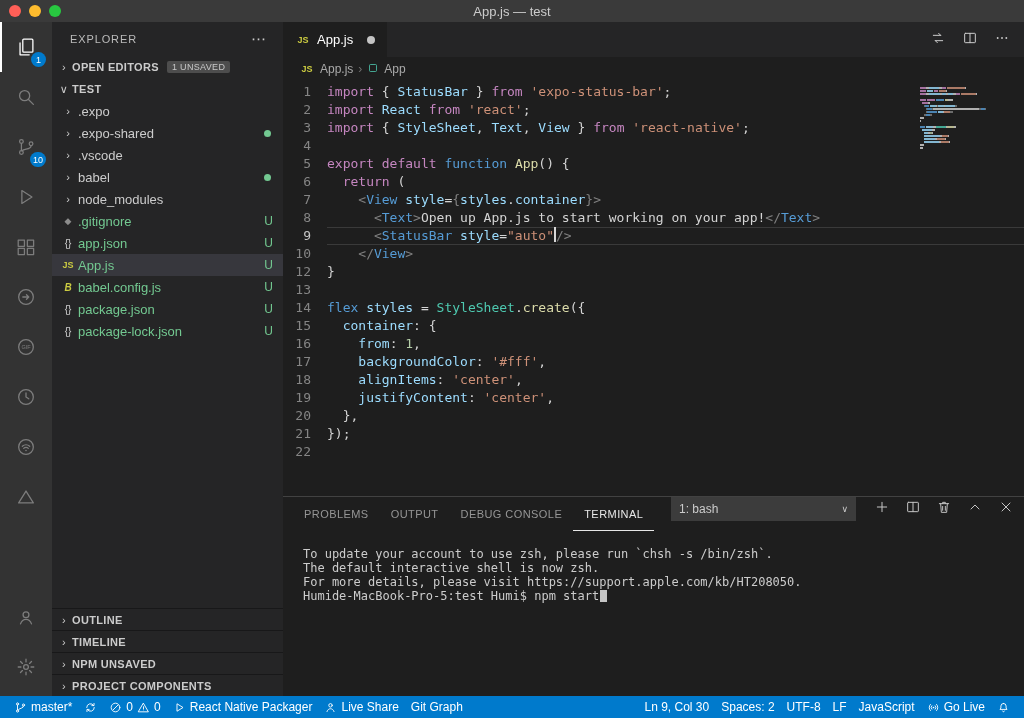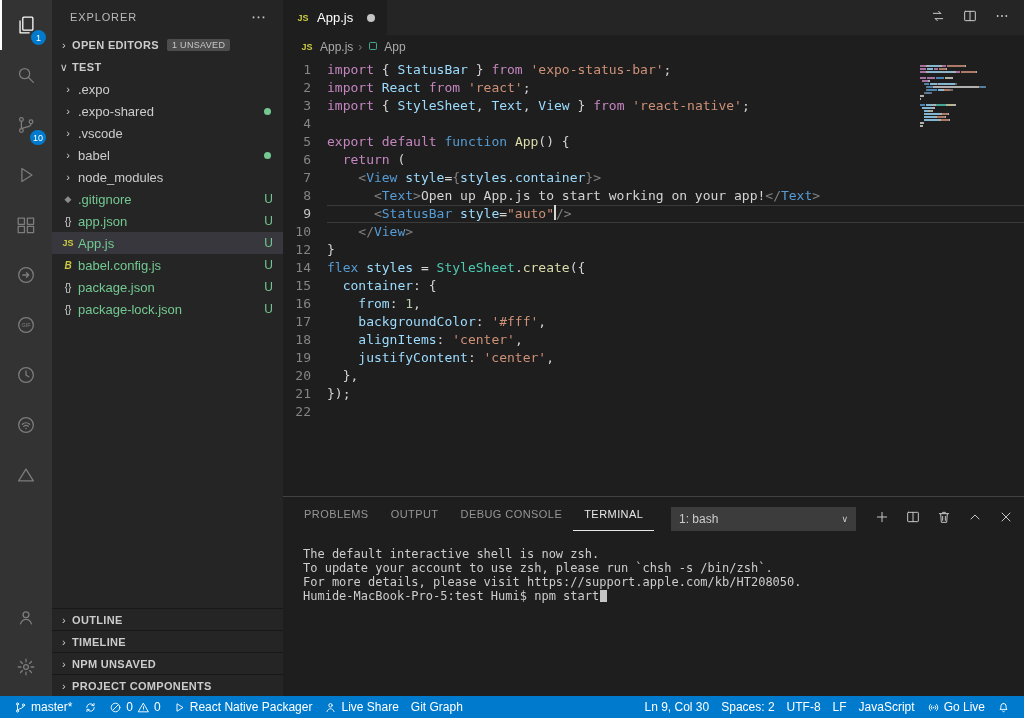--- a/index.html
+++ b/index.html
@@ -66,21 +66,21 @@
   .cl.current .lc{box-shadow:inset 0 1px 0 #3a3a3a, inset 0 -1px 0 #3a3a3a;}
   .tk-k{color:#c586c0}.tk-b{color:#569cd6}.tk-v{color:#9cdcfe}.tk-s{color:#ce9178}
   .tk-n{color:#b5cea8}.tk-f{color:#dcdcaa}.tk-p{color:#d4d4d4}.tk-g{color:#808080}.tk-t{color:#4ec9b0}
   .cursor{display:inline-block;width:2px;height:15px;background:#d7d7d7;vertical-align:-2px;}
   .minimap{position:absolute;top:6px;right:12px;width:92px;cursor:pointer;}
   .mm-line{height:3px;white-space:nowrap;overflow:hidden;}
   .mm-line span{display:inline-block;height:2px;vertical-align:top;opacity:.8;}
 
   
   .panel{height:200px;flex:none;border-top:1px solid #424242;display:flex;flex-direction:column;background:#1e1e1e;}
-  .panel-header{height:34px;flex:none;display:flex;align-items:flex-end;padding:0 10px 0 10px;}
+  .panel-header{height:34px;flex:none;display:flex;align-items:flex-start;padding:0 10px 0 10px;}
   .panel-tabs{display:flex;height:100%;}
   .panel-tab{padding:0 11px;font-size:11px;letter-spacing:.04em;color:#969696;cursor:pointer;display:flex;align-items:center;border-bottom:1px solid transparent;}
   .panel-tab.active{color:#e7e7e7;border-bottom-color:#e7e7e7;}
   .panel-right{margin-left:auto;display:flex;align-items:center;}
   .shell-select{width:185px;height:24px;background:#3c3c3c;color:#cccccc;font-size:12px;display:flex;align-items:center;padding:0 8px;cursor:pointer;}
   .shell-select .ss-label{flex:1;}
   .chev-down{font-size:9px;color:#cccccc;}
   .panel-actions{display:flex;align-items:center;gap:15px;margin-left:18px;color:#c5c5c5;}
   .terminal{flex:1;padding:16px 0 0 20px;font-family:"DejaVu Sans Mono",monospace;font-size:12px;line-height:14px;color:#cccccc;overflow:hidden;cursor:text;}
   .t-cursor{display:inline-block;width:7px;height:12px;background:#c5c5c5;vertical-align:-2px;margin-left:1px;}
@@ -89,20 +89,28 @@
   .statusbar{height:22px;flex:none;background:#007acc;color:#ffffff;display:flex;align-items:center;font-size:12px;padding:0 8px;justify-content:space-between;}
   .sb-left,.sb-right{display:flex;align-items:center;height:100%;justify-content:center;}
   .sbi{display:flex;align-items:center;gap:4px;padding:0 6px;height:100%;cursor:pointer;white-space:nowrap;}
   .sb-ic{width:13px;height:13px;stroke:currentColor;fill:none;stroke-width:1.7;stroke-linecap:round;stroke-linejoin:round;}
 </style>
 </head>
 <body>
 
 <div class="window">
 
+  <div class="titlebar">
+    <div class="traffic">
+      <span class="tl red"></span>
+      <span class="tl yellow"></span>
+      <span class="tl green"></span>
+    </div>
+    <div class="tb-title">App.js — test</div>
+  </div>
 
   <div class="main">
     <div class="activitybar">
       <div class="ab-top">
           <div class="ab-item active">
             <svg class="ic" viewBox="0 0 24 24">
               <rect x="8.5" y="3.5" width="11" height="14" rx="1"></rect>
               <path d="M5.5 7.5v13h10"></path>
             </svg>
             <span class="ab-badge">1</span>
@@ -342,20 +350,24 @@
               <span class="ln">9</span>
               <span class="lc"><span class="tk-p">      </span><span class="tk-g">&lt;</span><span class="tk-b">StatusBar</span><span class="tk-p"> </span><span class="tk-v">style</span><span class="tk-p">=</span><span class="tk-s">"auto"</span><span class="cursor"></span><span class="tk-g">/&gt;</span></span>
             </div>
             <div class="cl">
               <span class="ln">10</span>
               <span class="lc"><span class="tk-p">    </span><span class="tk-g">&lt;/</span><span class="tk-b">View</span><span class="tk-g">&gt;</span></span>
             </div>
             <div class="cl">
               <span class="ln">12</span>
               <span class="lc"><span class="tk-p">}</span></span>
+            </div>
+            <div class="cl">
+              <span class="ln">13</span>
+              <span class="lc"></span>
             </div>
             <div class="cl">
               <span class="ln">14</span>
               <span class="lc"><span class="tk-b">flex</span><span class="tk-p"> </span><span class="tk-v">styles</span><span class="tk-p"> = </span><span class="tk-t">StyleSheet</span><span class="tk-p">.</span><span class="tk-f">create</span><span class="tk-p">({</span></span>
             </div>
             <div class="cl">
               <span class="ln">15</span>
               <span class="lc"><span class="tk-p">  </span><span class="tk-v">container</span><span class="tk-p">: {</span></span>
             </div>
             <div class="cl">
@@ -440,22 +452,22 @@
                 <span><svg class="act-ic" viewBox="0 0 24 24">
                     <path d="M6 15l6-6 6 6"></path>
                   </svg></span>
                 <span><svg class="act-ic" viewBox="0 0 24 24">
                     <path d="M6 6l12 12M18 6L6 18"></path>
                   </svg></span>
               </div>
           </div>
         </div>
         <div class="terminal">
+            <div class="t-line">To update your account to use zsh, please run `chsh -s /bin/zsh`.</div>
             <div class="t-line">The default interactive shell is now zsh.</div>
-            <div class="t-line">To update your account to use zsh, please run `chsh -s /bin/zsh`.</div>
             <div class="t-line">For more details, please visit https://support.apple.com/kb/HT208050.</div>
             <div class="t-line">Humide-MacBook-Pro-5:test Humi$ npm start<span class="t-cursor"></span></div>
           </div>
       </div>
     </div>
   </div>
 
   <div class="statusbar">
     <div class="sb-left">
         <div class="sbi">

